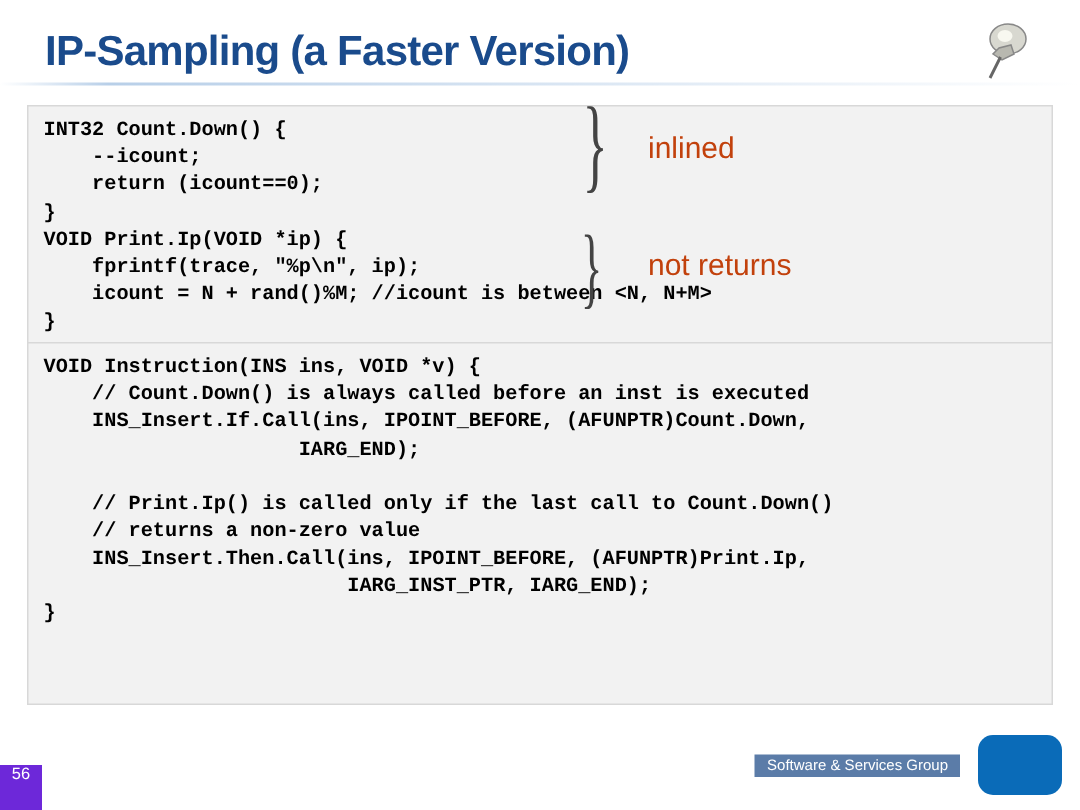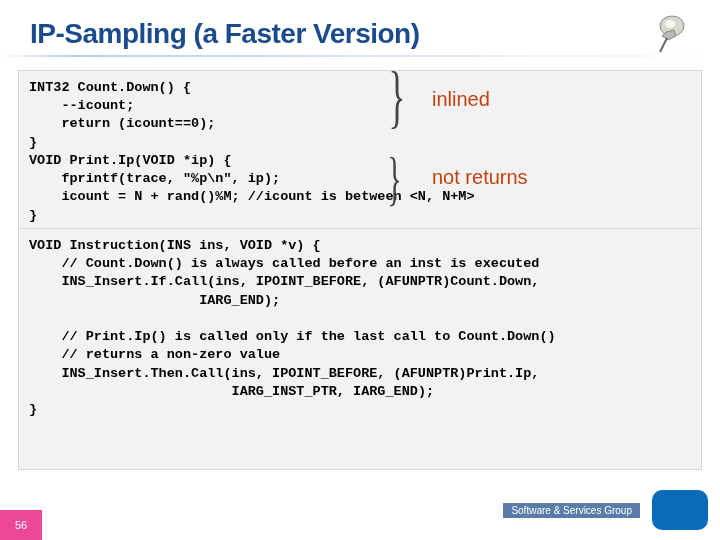--- a/index.html
+++ b/index.html
@@ -94,25 +94,25 @@
   }
   .intel-logo .sw {
     color: #fff;
     font-size: 6px;
     font-family: Arial, sans-serif;
   }
   .pagenum-bg {
     position: absolute;
     bottom: 0;
     left: 0;
-    width: 42px;
+    width: 28px;
     height: 30px;
-    background: #ec4899;
+    background: #6d28d9;
     display: flex;
-    align-items: center;
+    align-items: flex-start;
     justify-content: center;
   }
   .pagenum {
     color: #fff;
     font-family: Verdana, sans-serif;
     font-size: 11px;
   }
   .bluebar {
     position: absolute;
     top: 55px;

